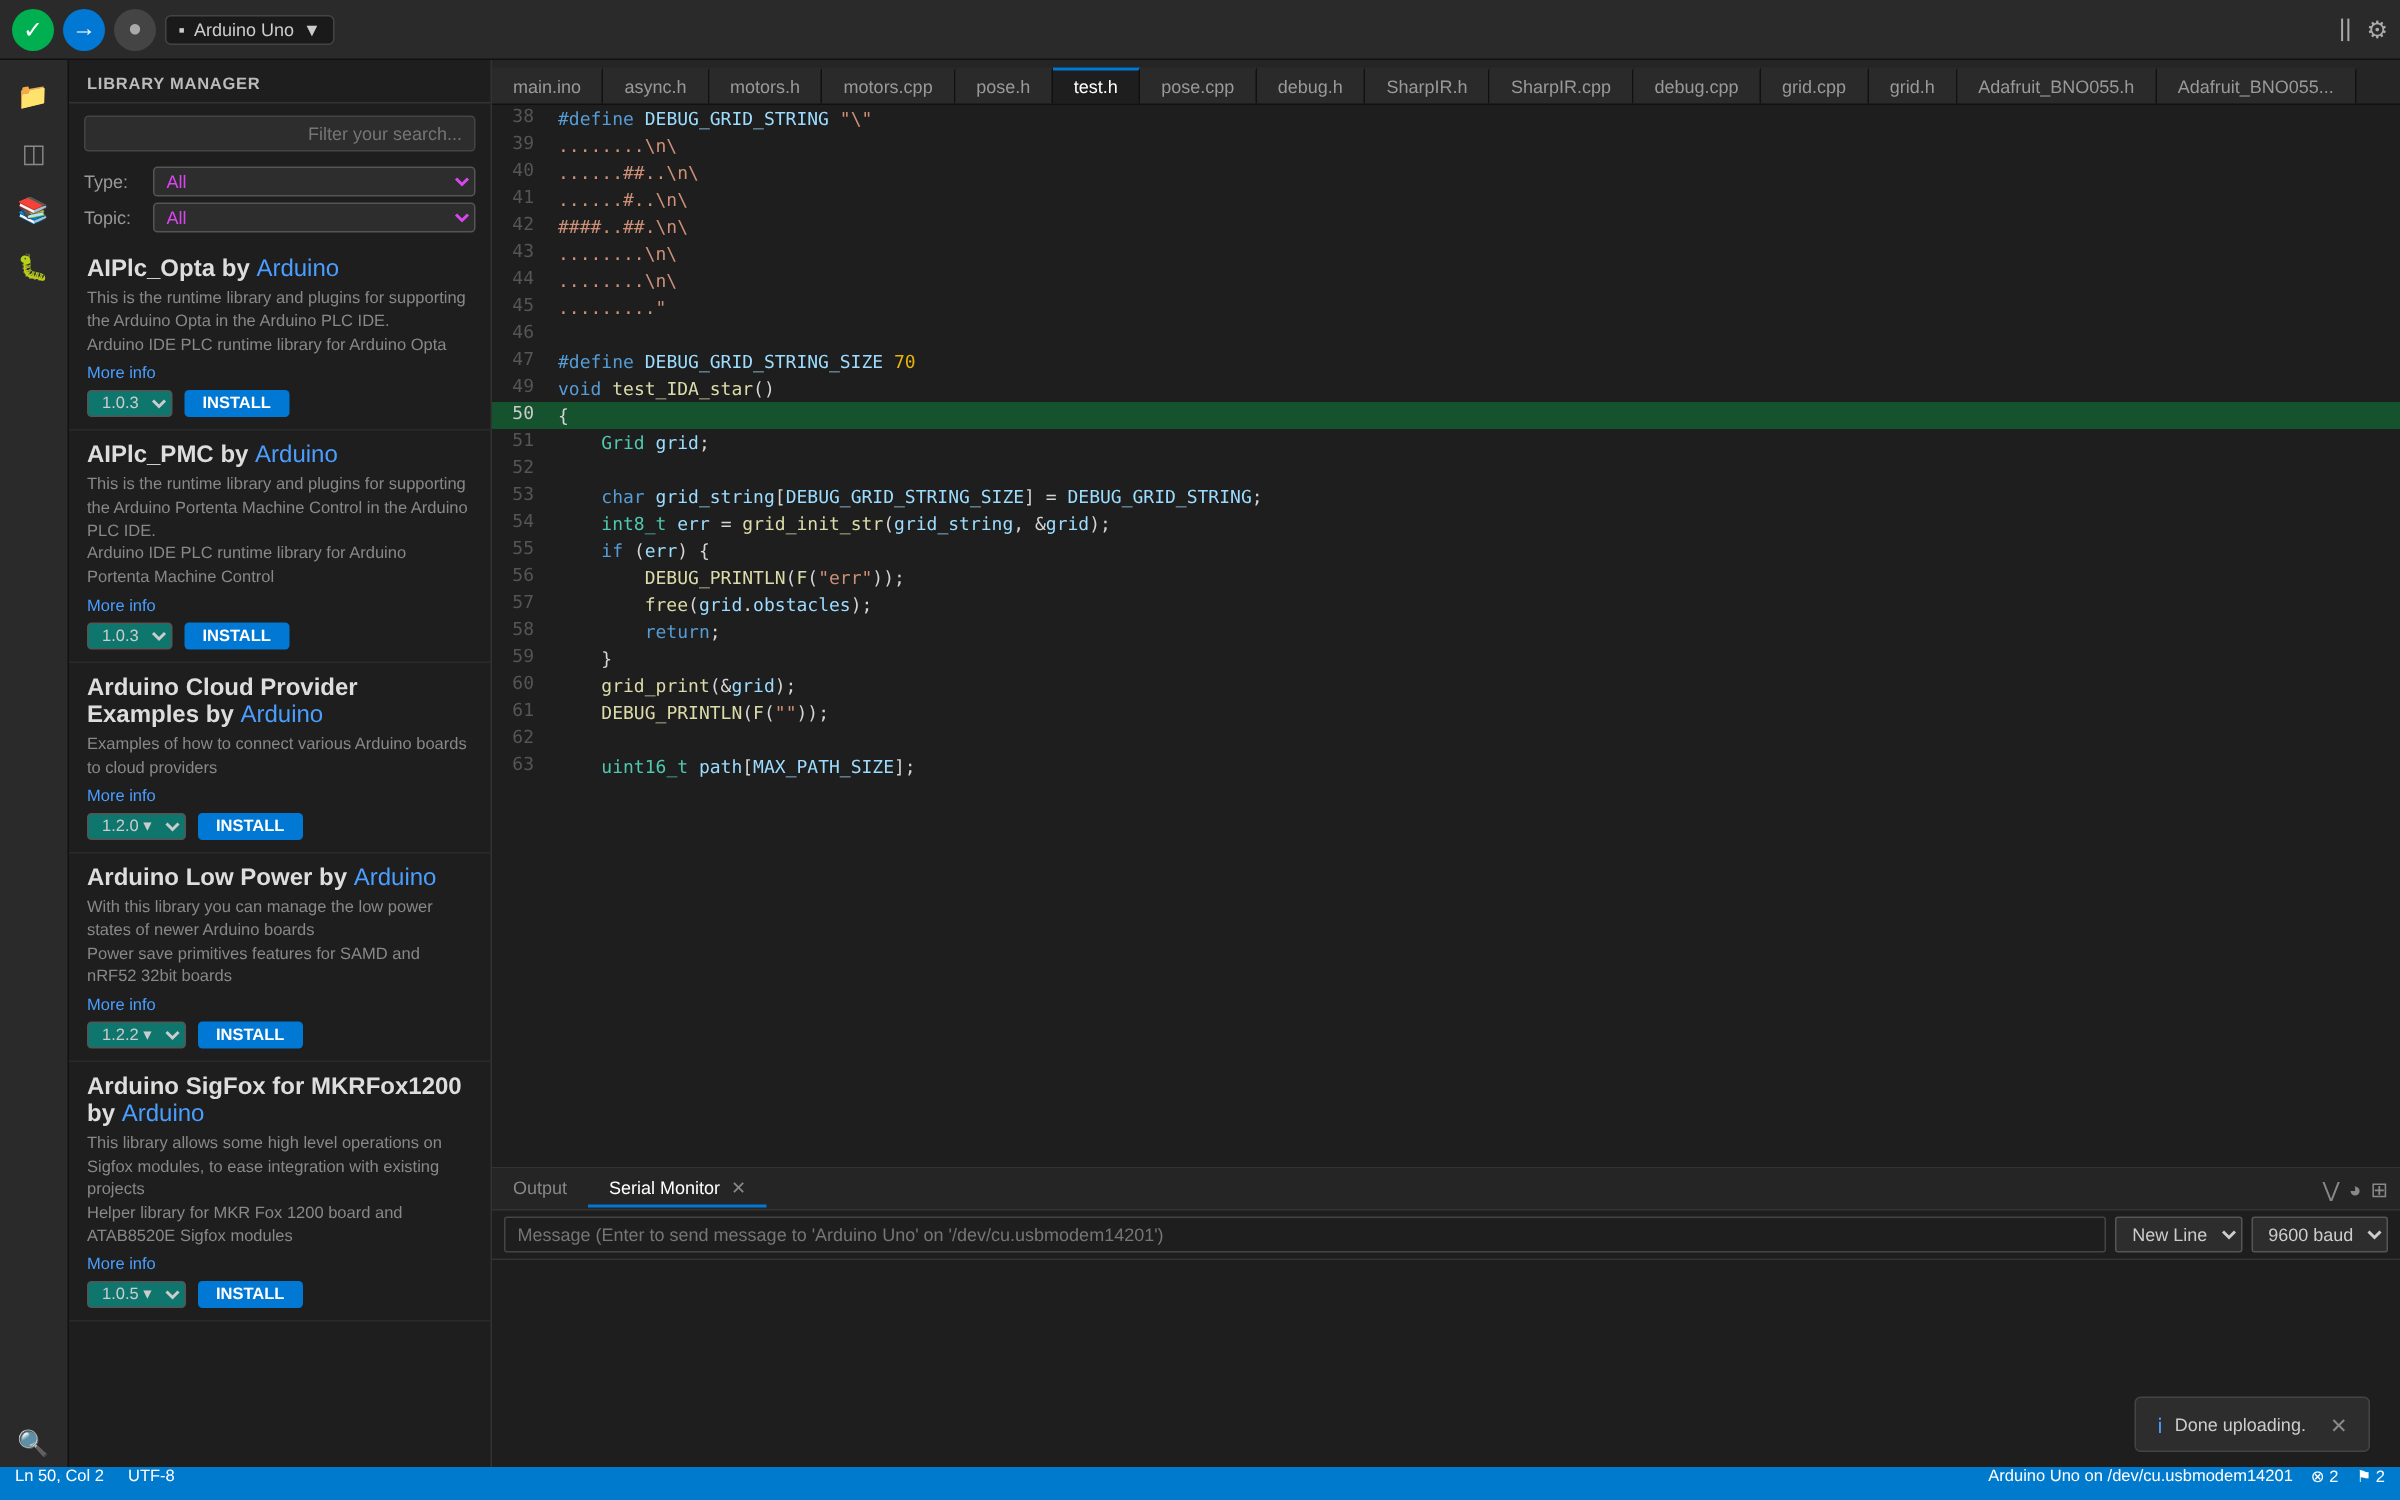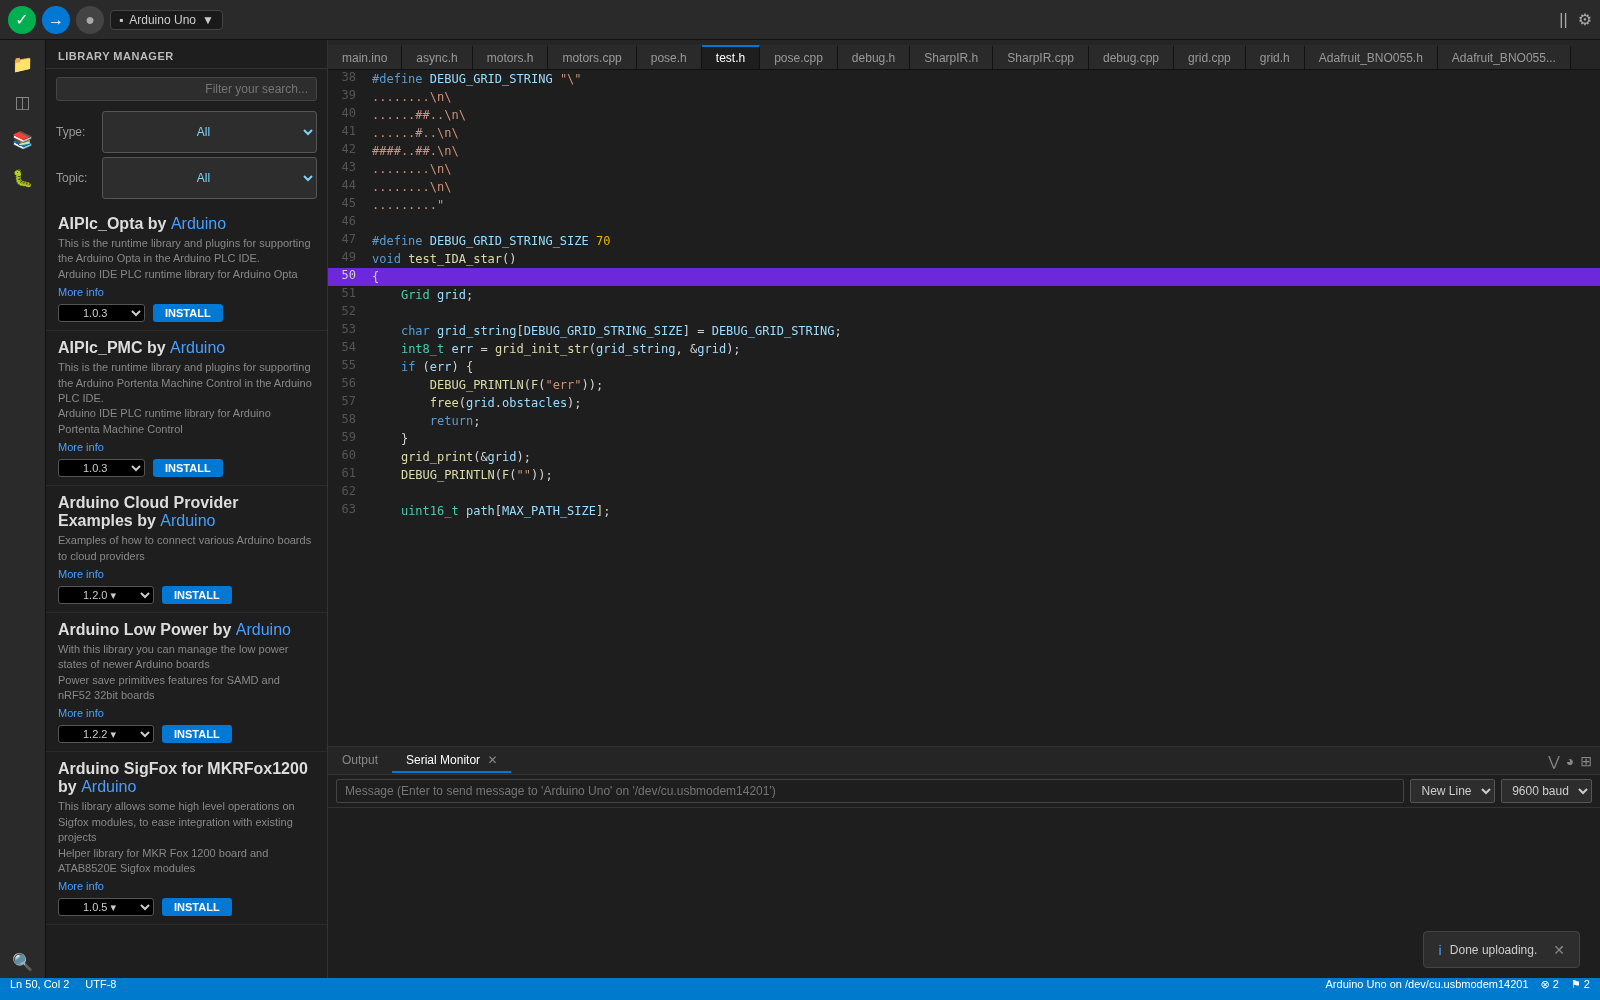--- a/index.html
+++ b/index.html
@@ -110,52 +110,51 @@
       display: flex; align-items: center;
       padding: 2px 10px;
       gap: 8px;
       font-size: 12px;
     }
     .filter-label { color: #999; min-width: 38px; }
     .filter-select {
       background: #2d2d2d;
       border: 1px solid #555;
       border-radius: 3px;
-      color: #7dd3fc;
-      font-size: 12px;
-      padding: 12px 4px;
+      color: #d946ef;
+      font-size: 12px;
+      padding: 1px 4px;
       flex: 1;
       outline: none;
-      text-align: center;
     }
     #library-list {
       flex: 1;
       overflow-y: auto;
       padding: 6px 0;
     }
     #library-list::-webkit-scrollbar { width: 6px; }
     #library-list::-webkit-scrollbar-track { background: #1e1e1e; }
     #library-list::-webkit-scrollbar-thumb { background: #444; border-radius: 3px; }
 
     .lib-item {
       padding: 8px 12px;
       border-bottom: 1px solid #2a2a2a;
     }
     .lib-title { font-size: 16px; color: #ddd; font-weight: bold; }
     .lib-title .lib-author { color: #4a9eff; font-weight: normal; }
     .lib-desc { font-size: 11px; color: #888; margin: 3px 0; line-height: 1.4; }
     .lib-more { color: #4a9eff; font-size: 11px; cursor: pointer; text-decoration: none; }
     .lib-actions { display: flex; align-items: center; gap: 8px; margin-top: 5px; }
     .lib-version {
-      background: #000000;
+      background: #0f766e;
       border: 1px solid #555;
       border-radius: 3px;
       color: #ccc;
       font-size: 11px;
-      padding: 1px 20px;
+      padding: 1px 5px;
       cursor: pointer;
     }
     .btn-install {
       background: #0078d4;
       color: #fff;
       border: none;
       border-radius: 3px;
       padding: 3px 12px;
       font-size: 11px;
       cursor: pointer;
@@ -221,35 +220,35 @@
       vertical-align: top;
     }
     .line-num.active { color: #ccc; }
     .code-content {
       font-family: 'Consolas', monospace;
       font-size: 12px;
       color: #d4d4d4;
       white-space: pre;
       padding-left: 4px;
     }
-    .line-highlight { background: #6d28d9; padding-left: 23px; }
+    .line-highlight { background: #14532d; padding-left: 23px; }
 
     
     .kw { color: #569cd6; }
     .fn { color: #dcdcaa; }
     .str { color: #ce9178; }
     .num { color: #eab308; }
     .macro { color: #9cdcfe; }
     .type { color: #4ec9b0; }
     .op { color: #d4d4d4; }
     .var { color: #9cdcfe; }
 
     
     #bottom-panel {
-      height: 232px;
+      height: 200px;
       background: #1e1e1e;
       border-top: 1px solid #333;
       display: flex;
       flex-direction: column;
       flex-shrink: 0;
     }
     #bottom-tabs {
       height: 28px;
       background: #252525;
       display: flex;

